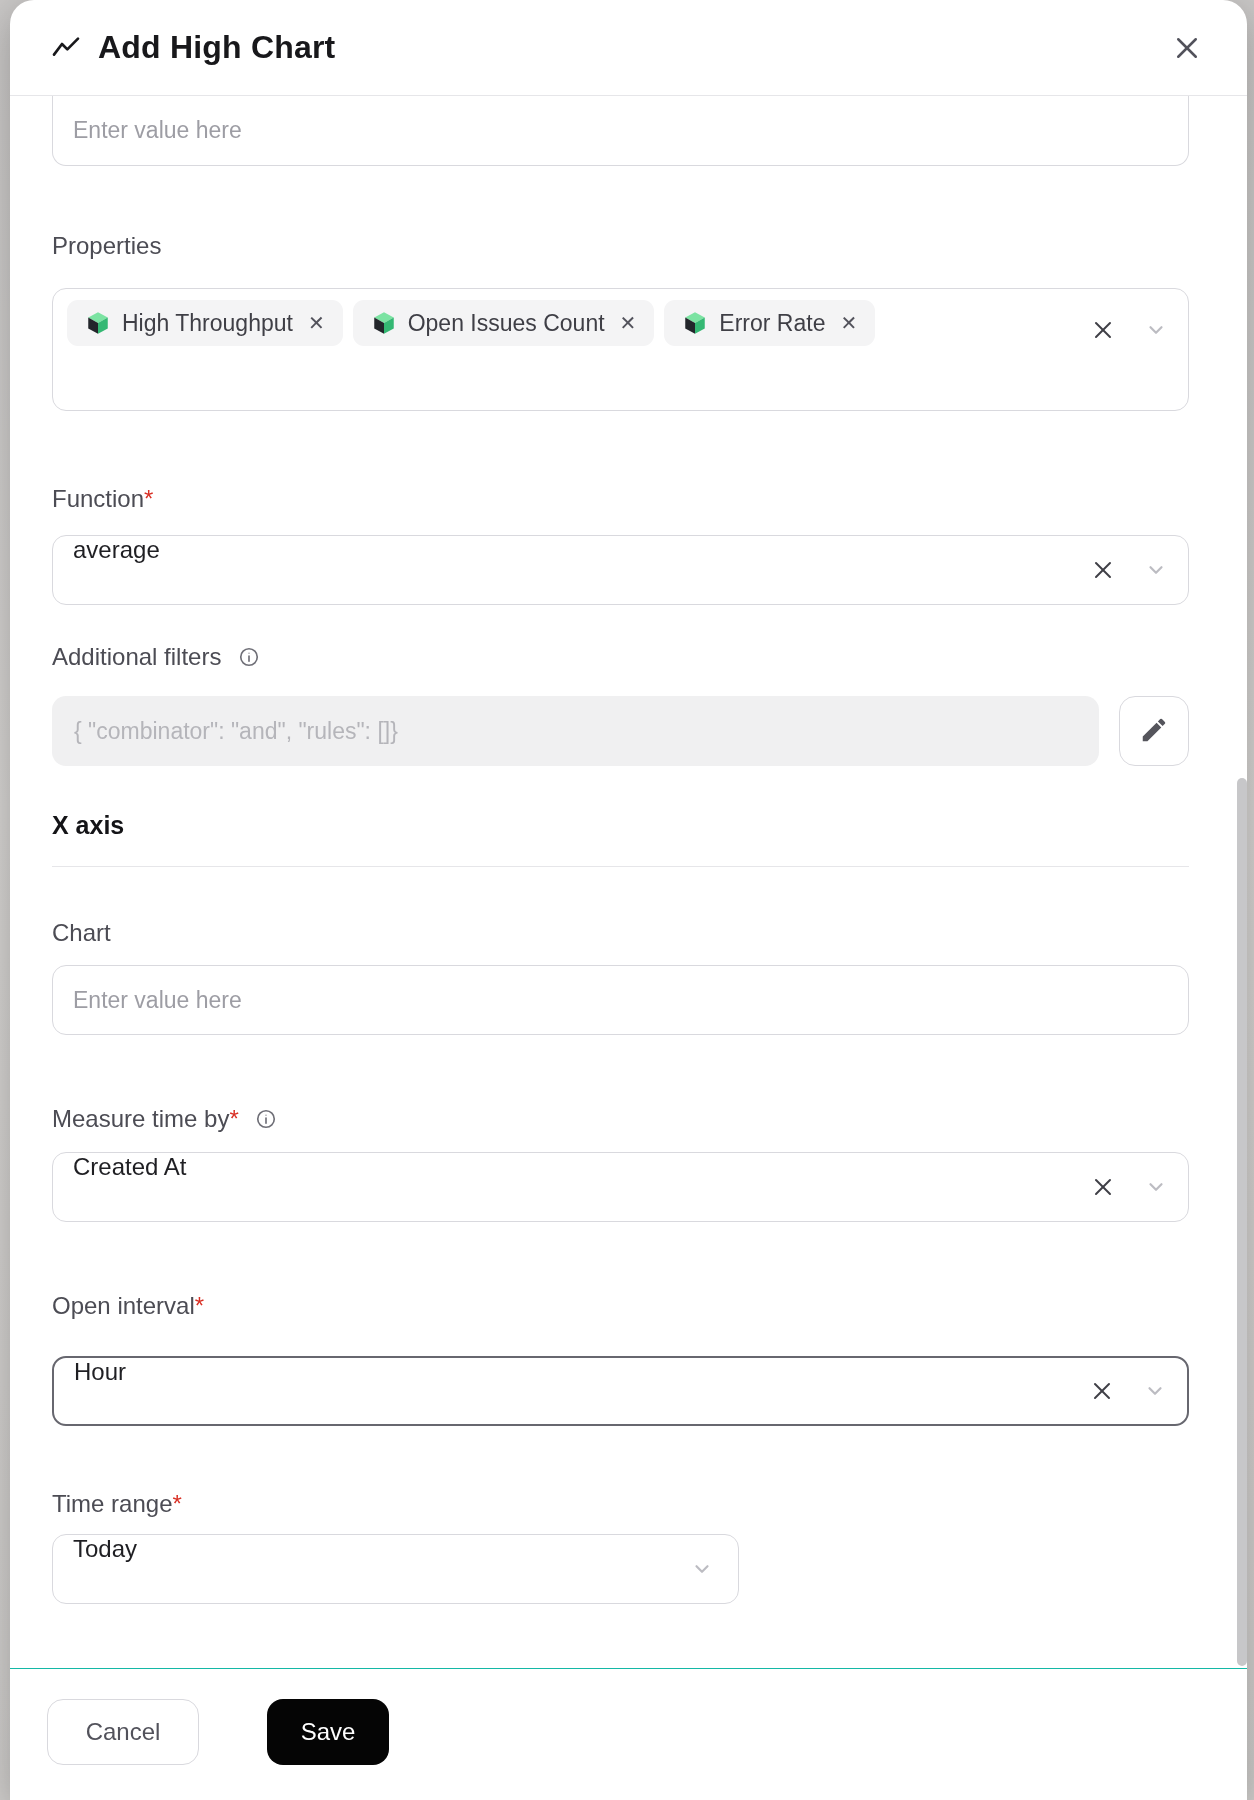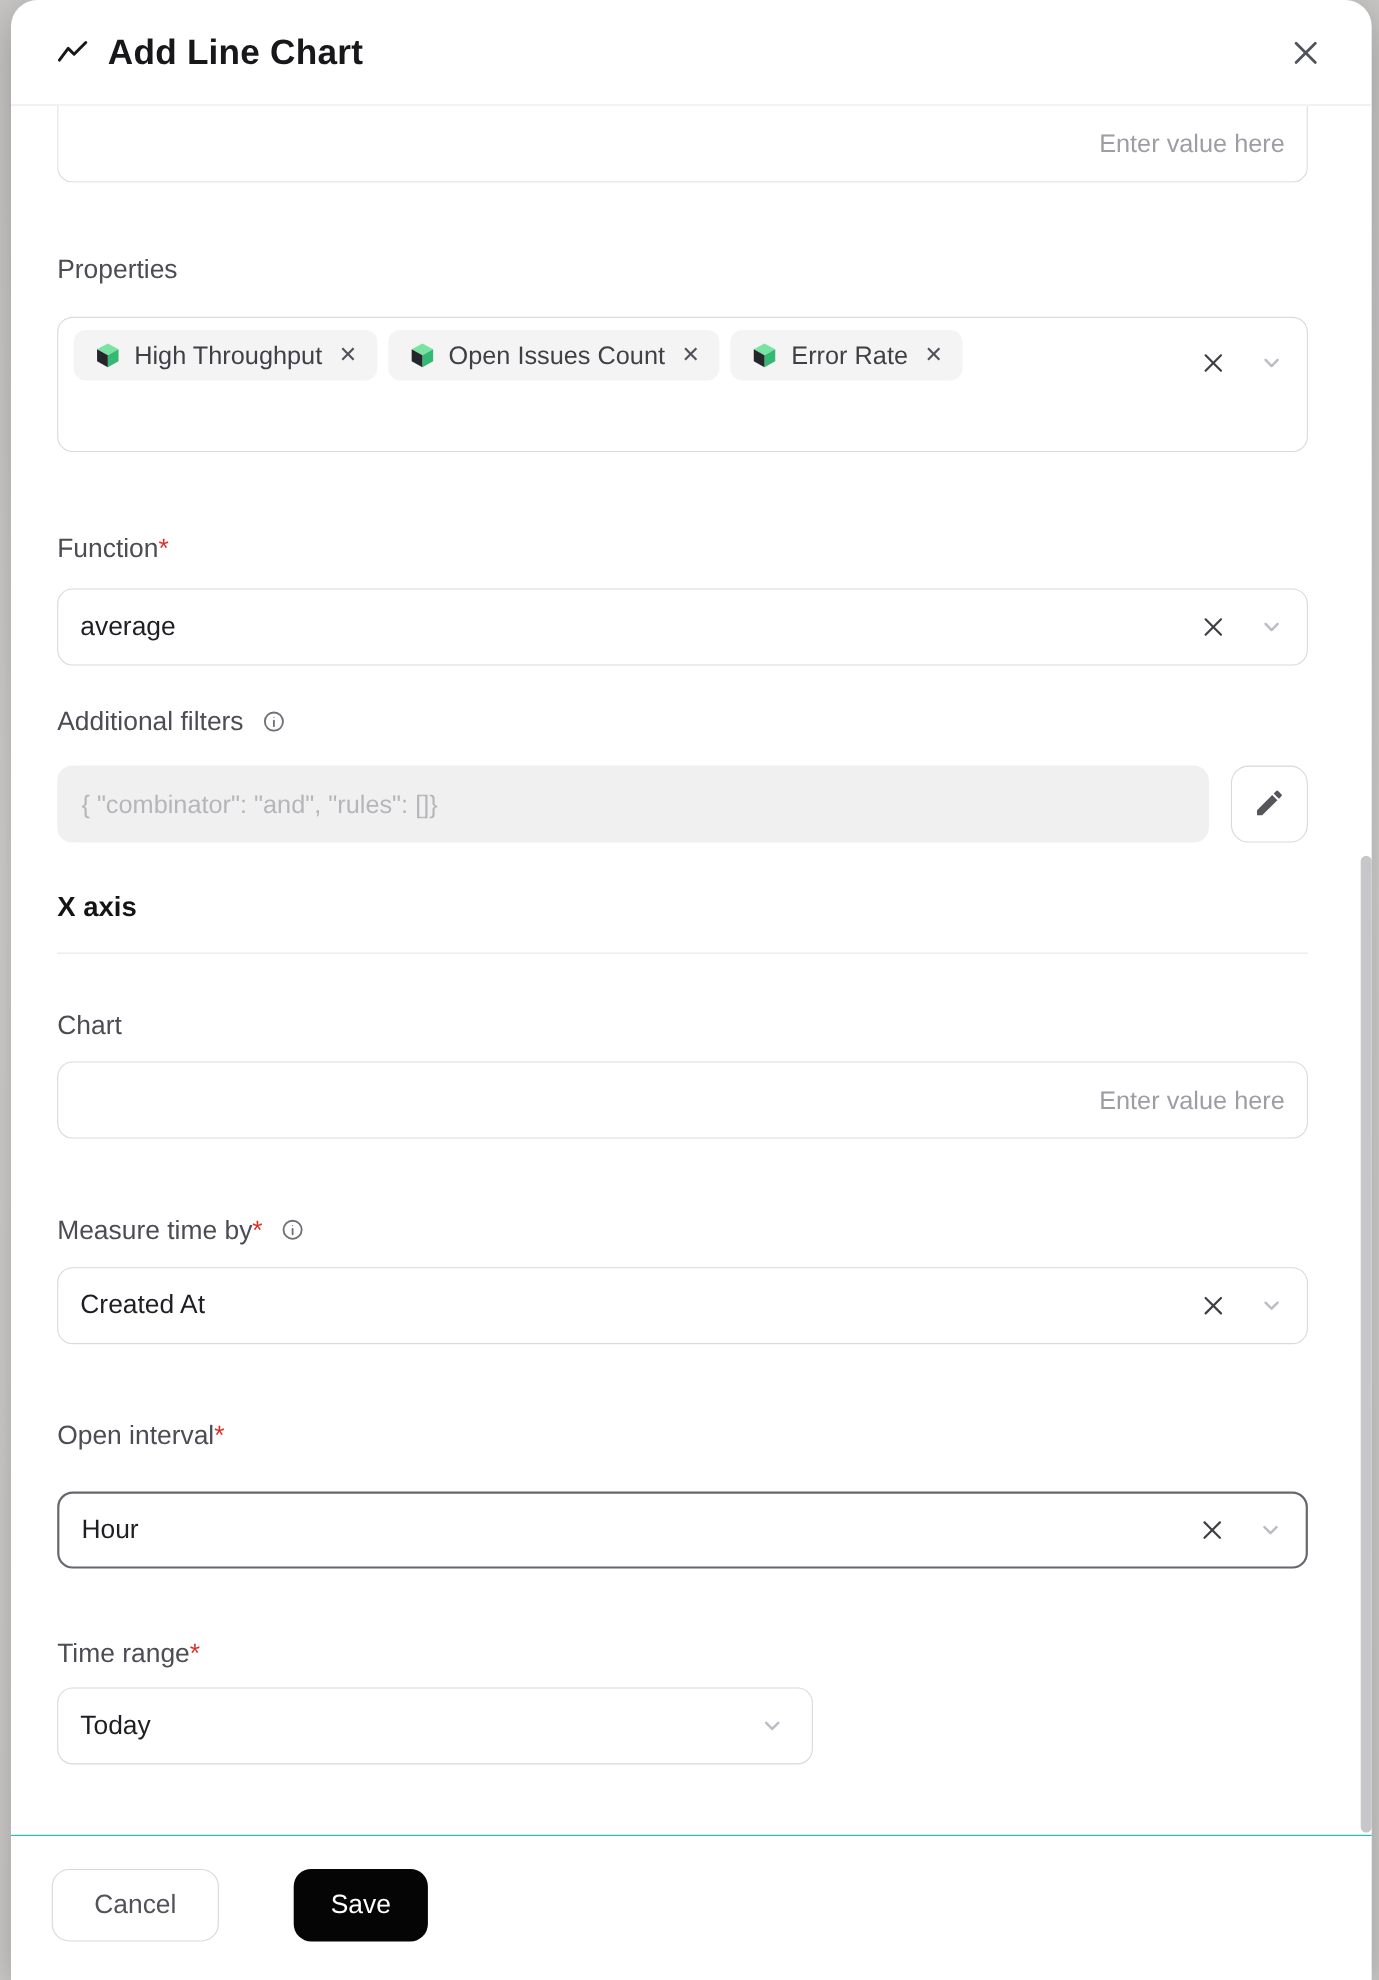--- a/index.html
+++ b/index.html
@@ -32,28 +32,28 @@
   }
   .field-label{ font-size:24px; color:#4c4c54; line-height:28px; }
   .req{ color:#d93025; }
   .info-icon{ display:inline-block; vertical-align:-3px; margin-left:10px; }
   .heading{ font-size:25px; font-weight:700; color:#141417; line-height:30px; }
   .divider{ height:1px; background:#e6e6e9; width:100%; }
 
   .text-input{
     width:100%; height:70px; border:1px solid #d9d9de; border-radius:14px;
     font-size:23px; color:#1f1f23; padding:0 20px; outline:none;
-    font-family:"Liberation Sans", sans-serif; background:#fff;text-align:right;
+    font-family:"Liberation Sans", sans-serif; background:#fff;
   }
   .text-input::placeholder{ color:#9d9da4; }
   .clipped-top{ border-top:none; border-radius:0 0 14px 14px; height:70px; }
 
   .select-box{
     position:relative; width:100%; height:70px; border:1px solid #d9d9de;
-    border-radius:14px; background:#fff; display:flex; align-items:center;
+    border-radius:14px; background:#fff; display:flex; align-items:flex-start;
     padding:0 110px 0 20px; cursor:pointer;
   }
   .select-box.focused{ border:2px solid #67676f;margin-top:36px; }
   .select-value{ font-size:24px; color:#1f1f23; }
   .clear-x{ position:absolute; right:72px; top:50%; transform:translateY(-50%);
     width:26px; height:26px; display:flex; align-items:center; justify-content:center; cursor:pointer; }
   .chev{ position:absolute; right:20px; top:50%; transform:translateY(-50%);
     width:24px; height:24px; display:flex; align-items:center; justify-content:center; cursor:pointer; }
 
   .multiselect{
@@ -122,21 +122,21 @@
 <body>
 
 <div class="modal">
 
   <div class="modal-header">
     <span class="header-icon">
       <svg width="32" height="32" viewBox="0 0 24 24" fill="none" stroke="#18181b" stroke-width="2" stroke-linecap="round" stroke-linejoin="round">
         <polyline points="3,17 9,9 13,13 21,5"></polyline>
       </svg>
     </span>
-    <span class="modal-title">Add Line Chart</span>
+    <span class="modal-title">Add High Chart</span>
     <span class="spacer"></span>
     <button class="close-btn">
       <svg width="30" height="30" viewBox="0 0 24 24" fill="none" stroke="#52525b" stroke-width="2" stroke-linecap="round">
         <line x1="5" y1="5" x2="19" y2="19"></line>
           <line x1="19" y1="5" x2="5" y2="19"></line>
       </svg>
     </button>
   </div>
 
   <div class="modal-body">

